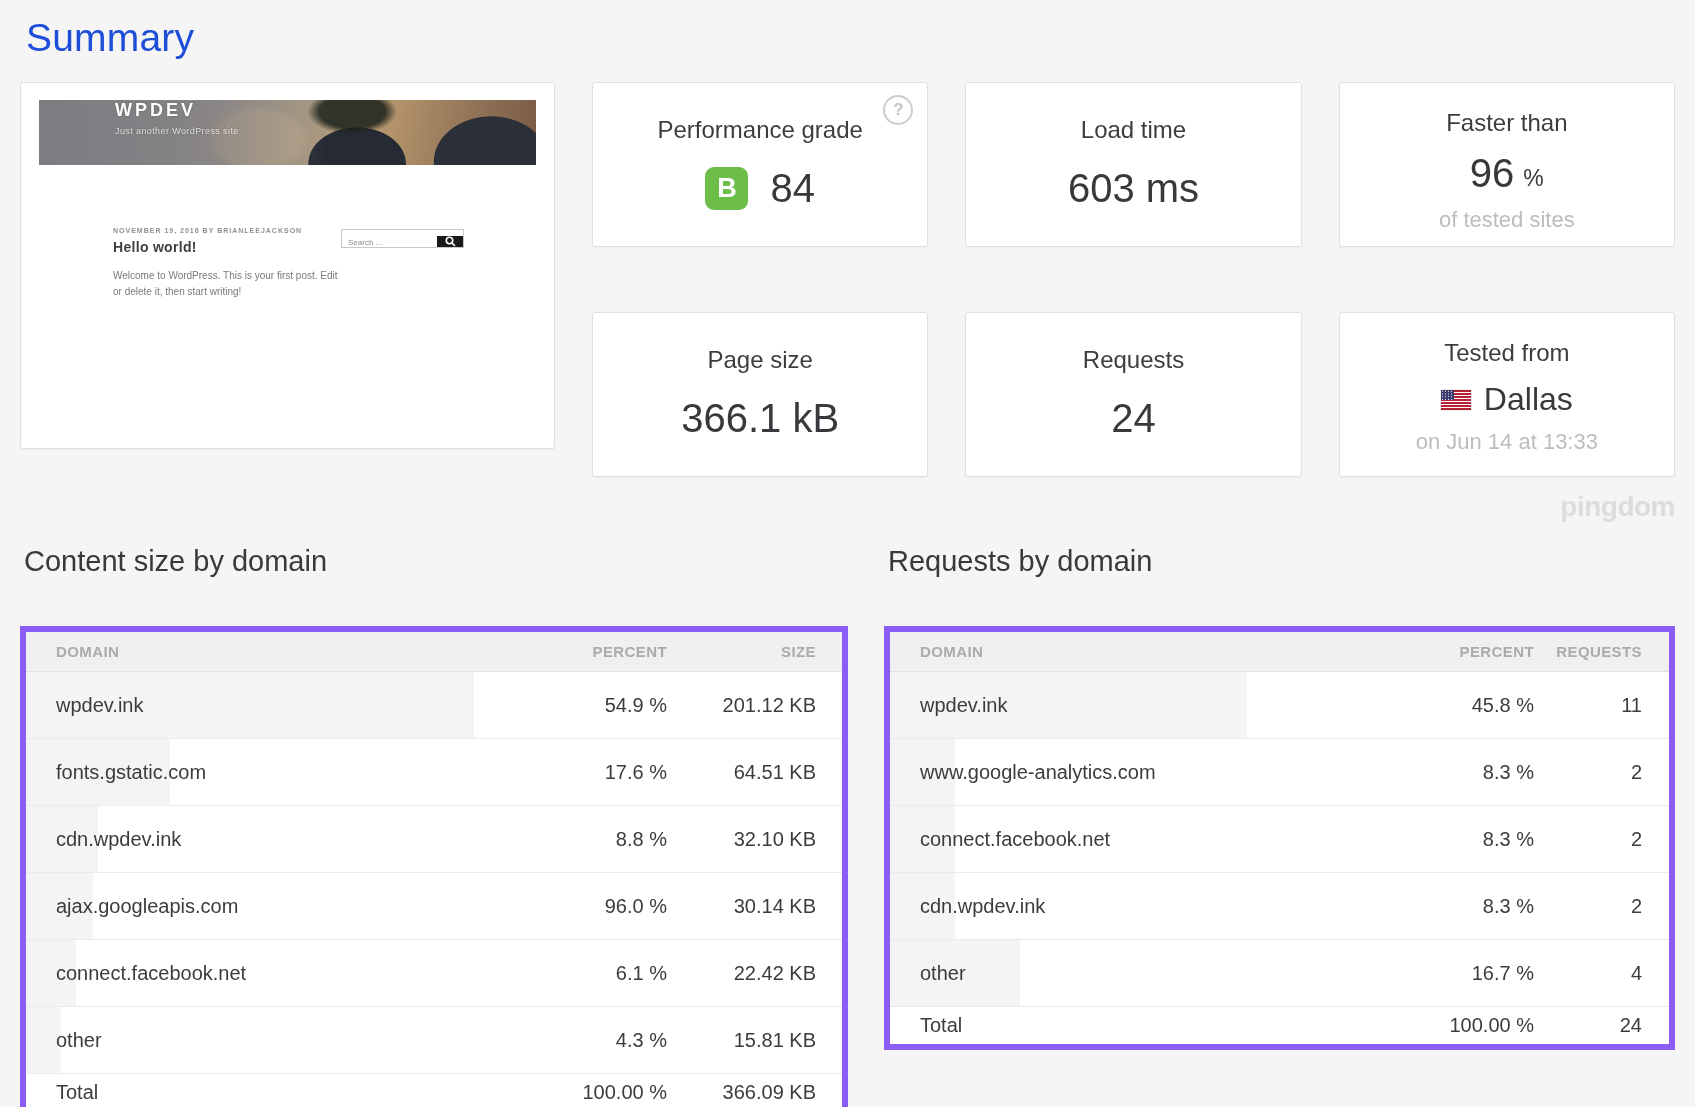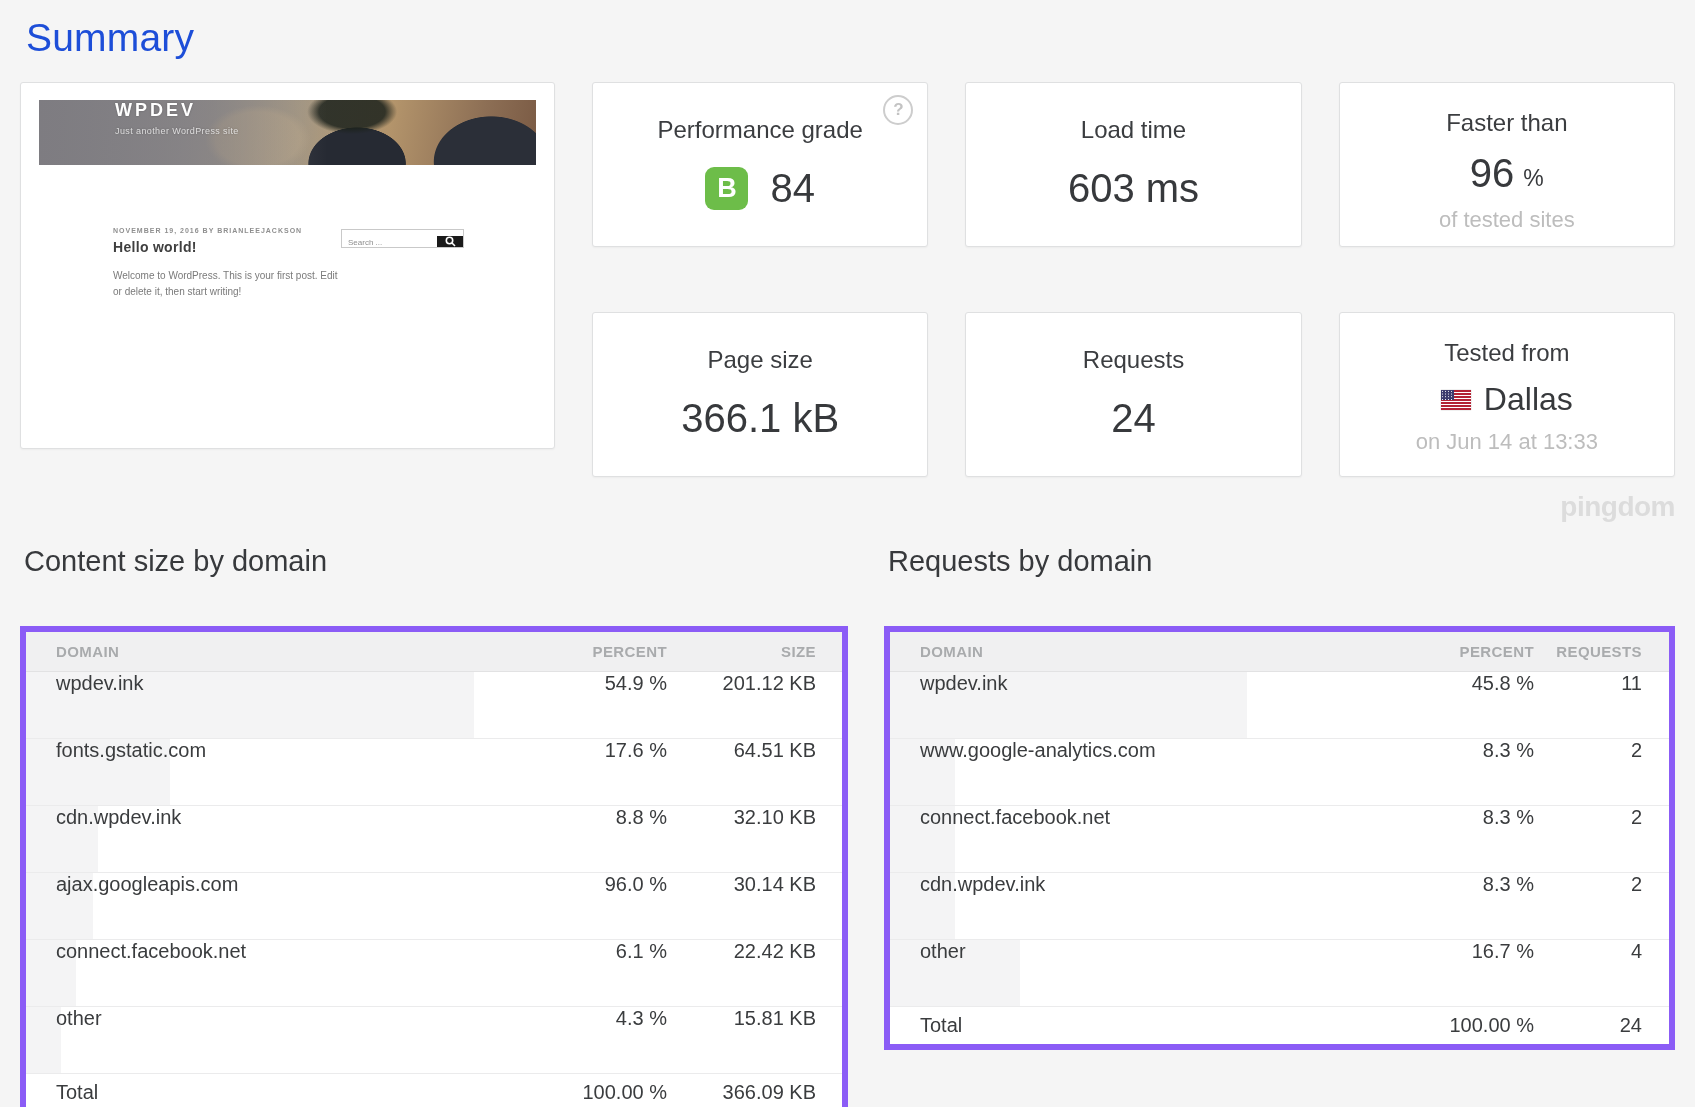--- a/index.html
+++ b/index.html
@@ -117,21 +117,21 @@
   h2.section-heading { font-size:29px; font-weight:400; color:#37393c; margin-left:4px; }
   .dtable {
     margin-top:48px; background:#4d7c0f; border:6px solid #8b5cf6;
   }
   .thead {
     display:flex; height:40px; align-items:center;
     background:#f0f0f1; border-bottom:1px solid #e2e2e3;
     font-size:15px; font-weight:bold; color:#a9abad; letter-spacing:0.4px;
   }
   .trow {
-    display:flex; height:67px; 
+    display:flex; height:67px; align-items:center;
     border-bottom:1px solid #ebebec;
     font-size:20px; color:#3a3c3e;
     background:linear-gradient(90deg,#f4f4f5 var(--bar,0%), #ffffff var(--bar,0%));
   }
   .trow-total {
     display:flex; height:37px; align-items:center;
     font-size:20px; color:#3a3c3e; background:#fff;
   }
   .cell-domain { flex:1; padding-left:30px; }
   .cell-num { width:145px; text-align:right; }

